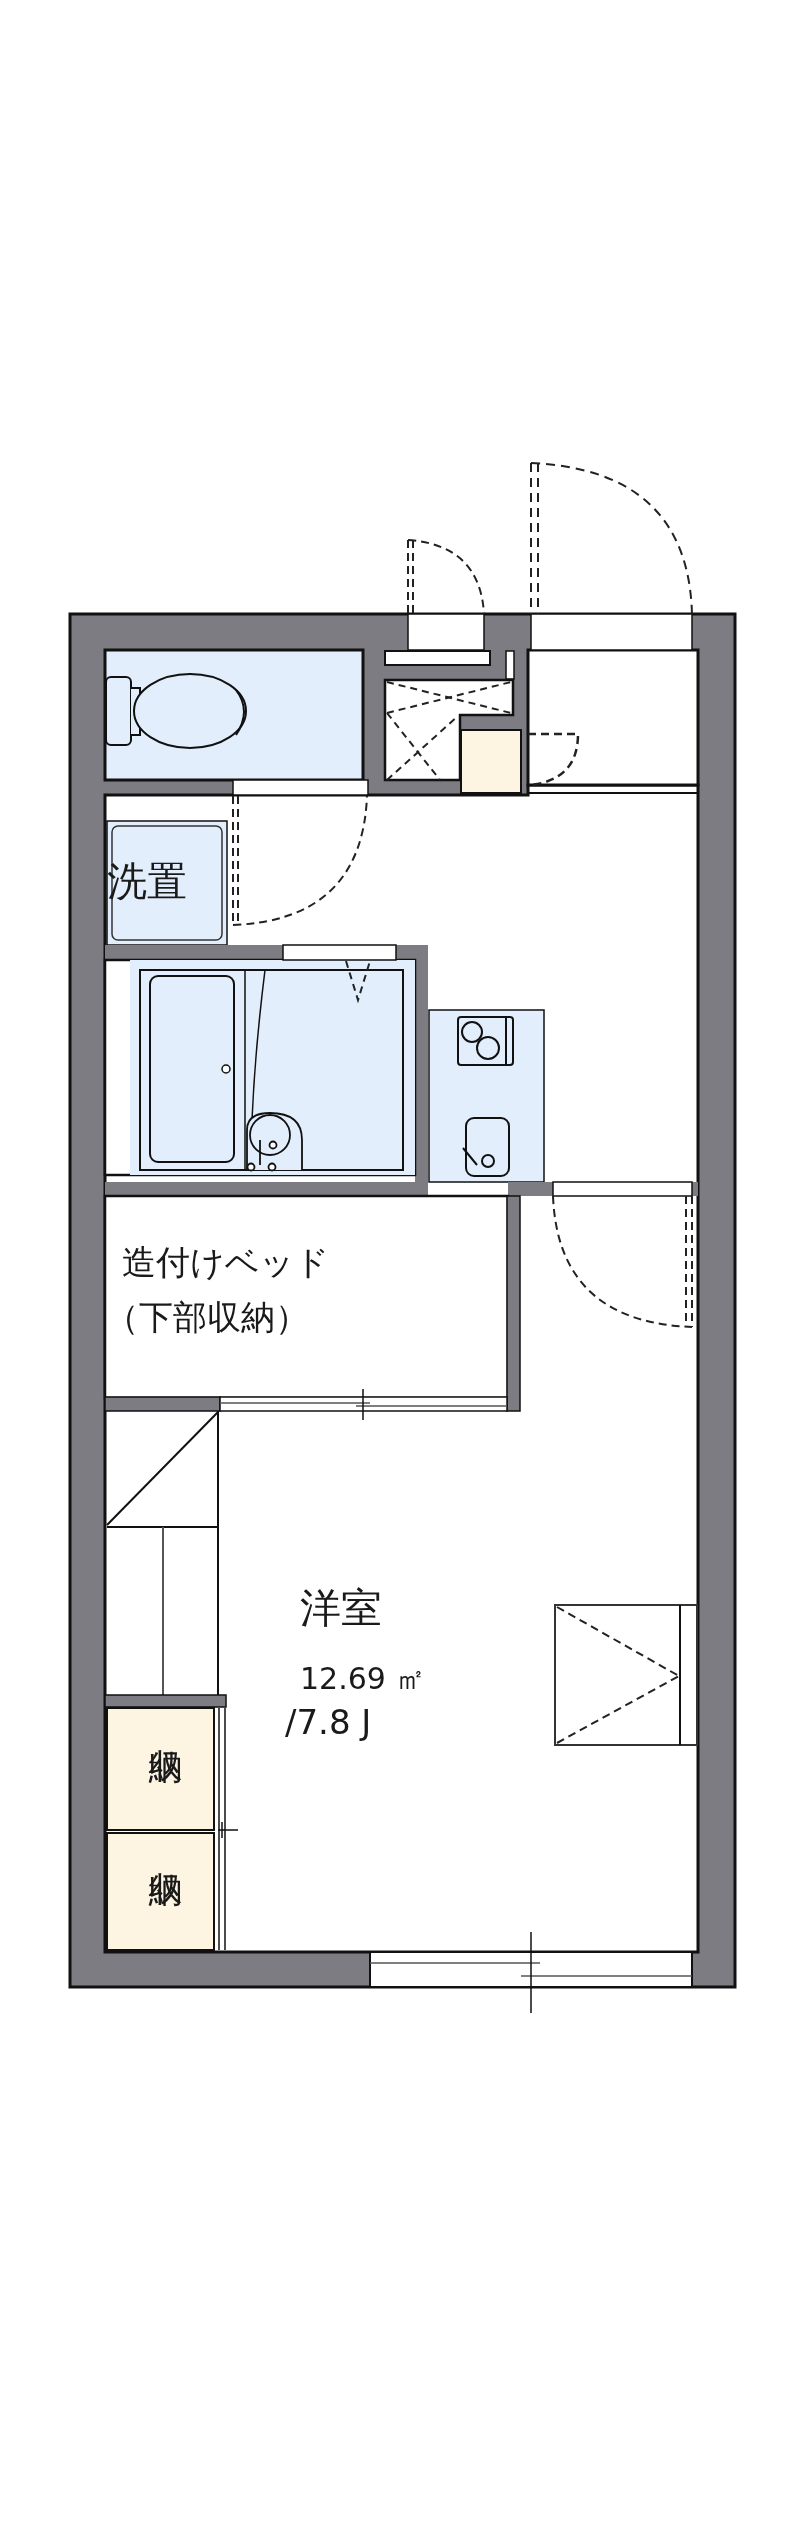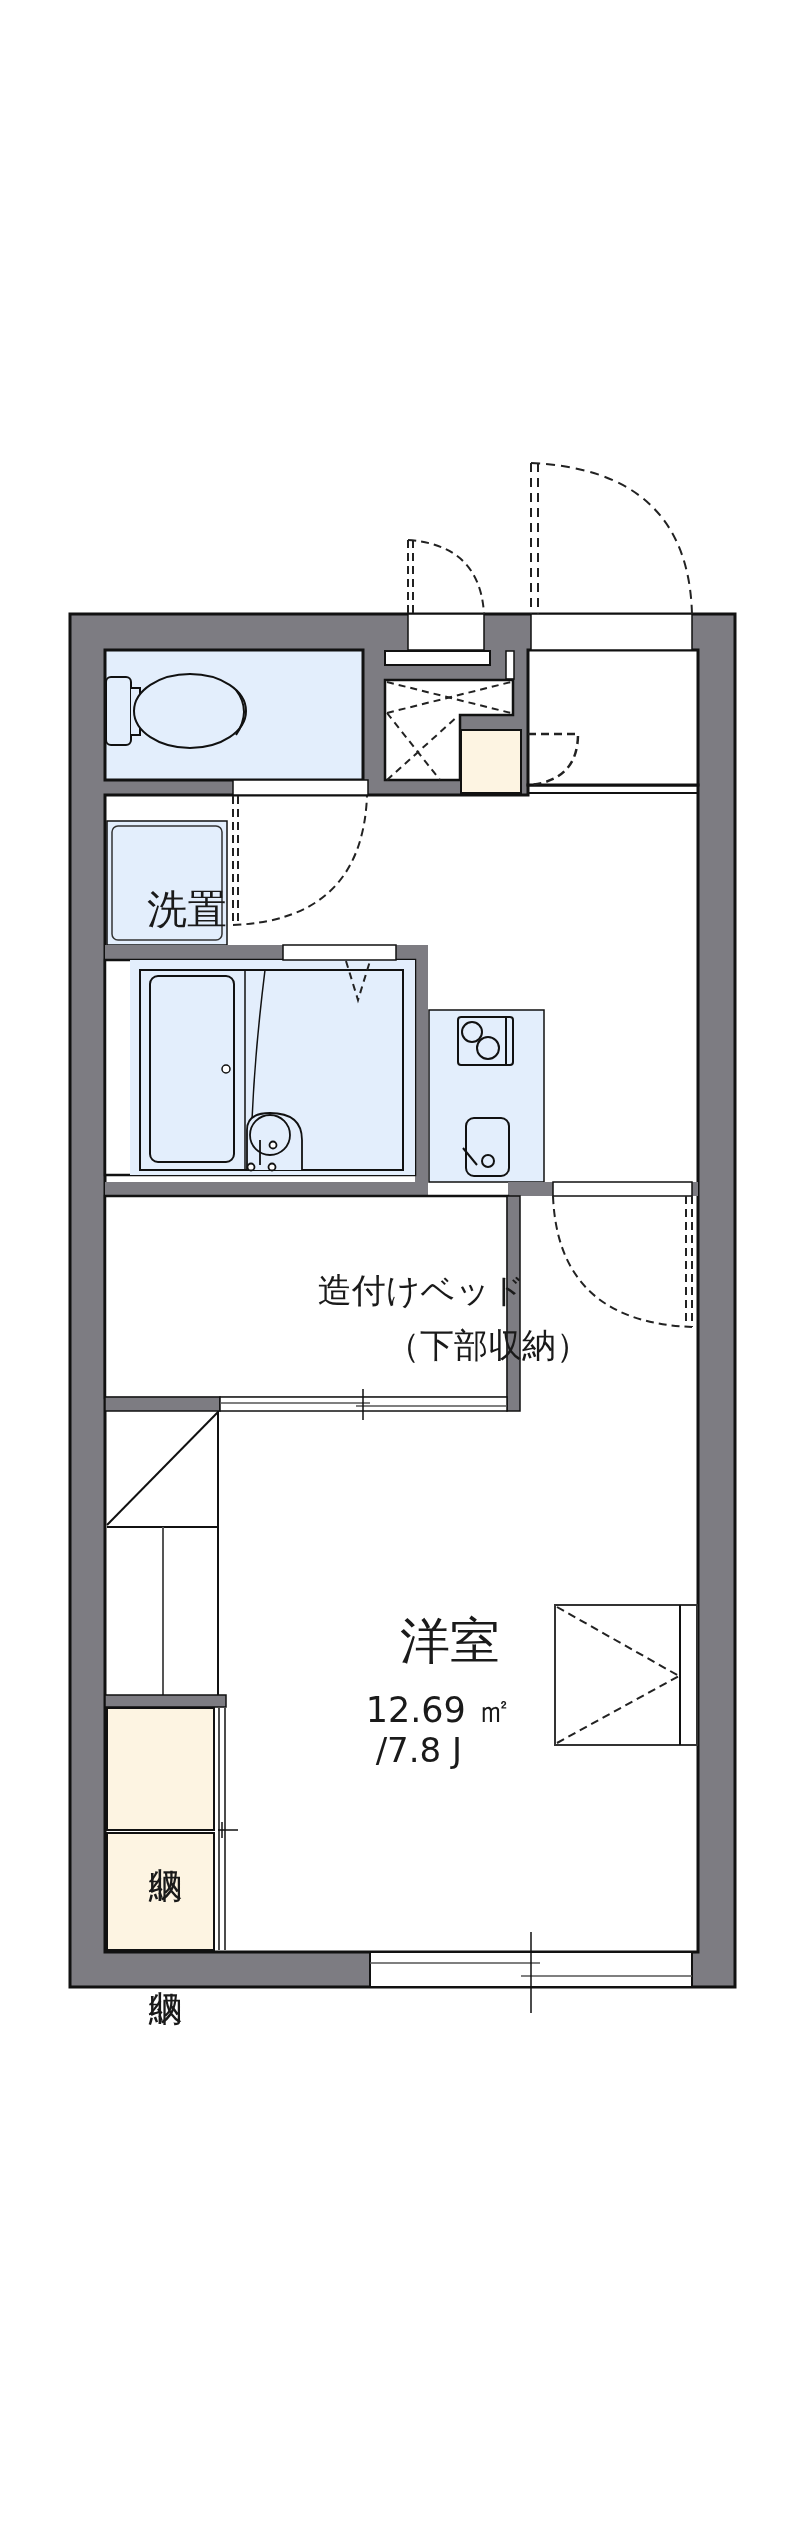--- a/index.html
+++ b/index.html
@@ -1,20 +1,20 @@
 <!DOCTYPE html>
 <html><head>
 <meta charset="utf-8">
 <style>
   html, body { margin:0; padding:0; background:#ffffff; }
   body { width:800px; height:2541px; position:relative; overflow:hidden;
          font-family: "DejaVu Sans", "Liberation Sans", sans-serif; }
   #plan { position:absolute; left:0; top:0; width:800px; height:2541px; }
-  .lbl { position:absolute; color:#1a1a1a; text-align:right; line-height:1.15;
-         font-family: "DejaVu Sans", "Liberation Sans", sans-serif; white-space:nowrap;margin-top:28px; }
+  .lbl { position:absolute; color:#1a1a1a; text-align:left; line-height:1.15;
+         font-family: "DejaVu Sans", "Liberation Sans", sans-serif; white-space:nowrap; }
   .vert { writing-mode: vertical-rl; text-orientation: upright; letter-spacing:2px; }
 </style>
 </head>
 <body>
 
 <svg id="plan" viewBox="0 0 800 2541" xmlns="http://www.w3.org/2000/svg">
 
   <g>
     <rect x="70" y="614" width="665" height="1373" fill="#7d7c82" stroke="#111" stroke-width="3"></rect>
   </g>
@@ -179,18 +179,18 @@
     <line x1="521" y1="1976" x2="692" y2="1976" stroke="#555" stroke-width="1.5"></line>
     <line x1="531" y1="1932" x2="531" y2="2013" stroke="#111" stroke-width="1.5"></line>
   </g>
 </svg>
 
 <div class="lbl" style="left:107px; top:858px; width:120px; font-size:40px;">洗置</div>
 
 <div class="lbl" style="left:105px; top:1243px; width:403px; font-size:34px;padding-left:17px;">造付けベッド</div>
 <div class="lbl" style="left:105px; top:1298px; width:485px; font-size:34px;">（下部収納）</div>
 
-<div class="lbl" style="left:300px; top:1585px; width:200px; font-size:50px;">洋室</div>
-<div class="lbl" style="left:312px; top:1662px; width:200px; font-size:35px;">12.69 ㎡</div>
-<div class="lbl" style="left:292px; top:1703px; width:170px; font-size:34px;">/7.8 J</div>
+<div class="lbl" style="left:300px; top:1585px; width:200px; font-size:41px;">洋室</div>
+<div class="lbl" style="left:300px; top:1662px; width:200px; font-size:30px;">12.69 ㎡</div>
+<div class="lbl" style="left:285px; top:1703px; width:170px; font-size:34px;">/7.8 J</div>
 
 <div class="lbl vert" style="left:140px; top:1722px; width:45px; height:95px; font-size:34px;">収納</div>
 <div class="lbl vert" style="left:140px; top:1845px; width:45px; height:95px; font-size:34px;">収納</div>
 
 </body></html>

